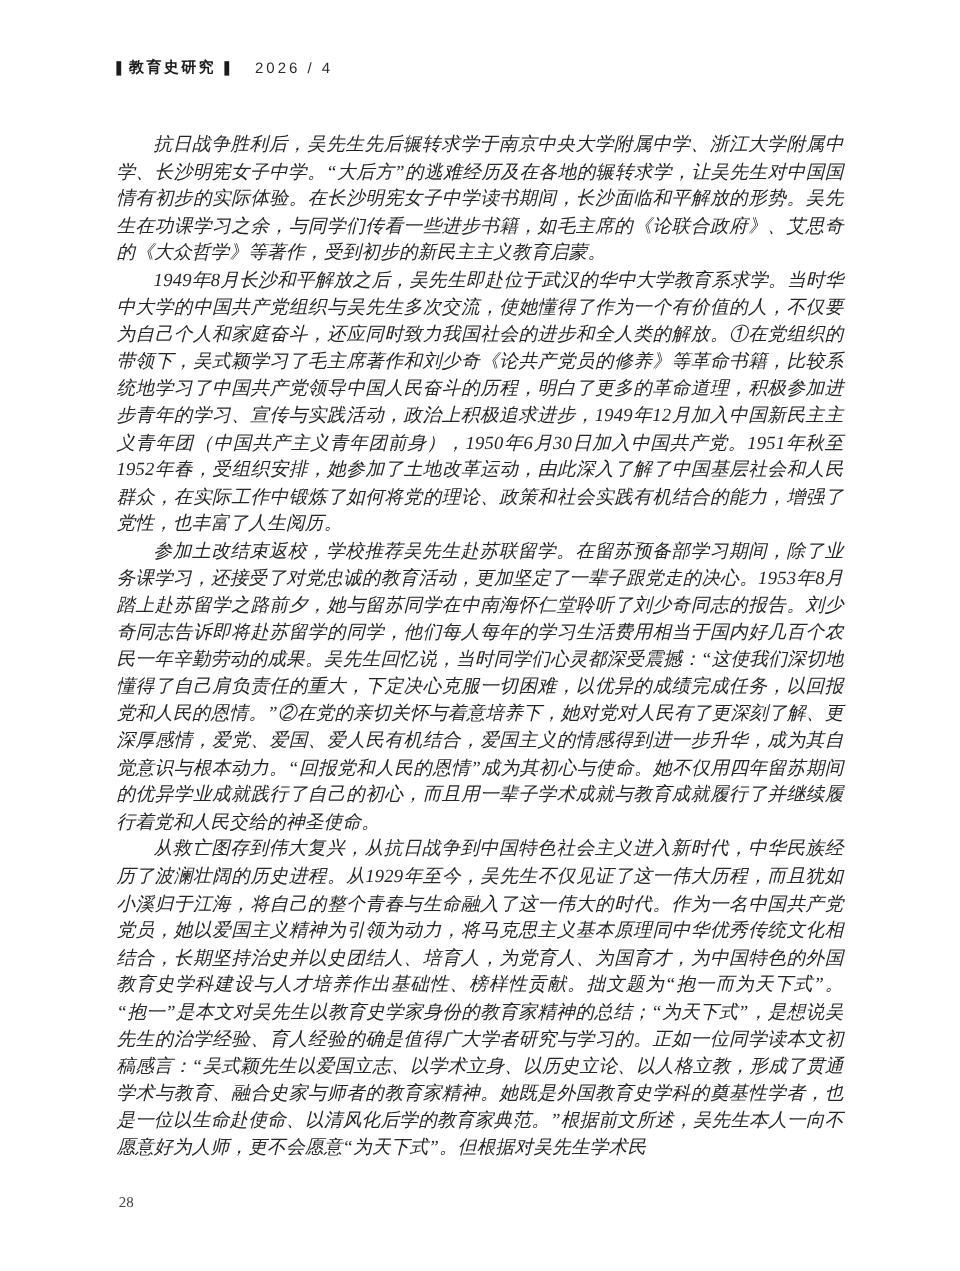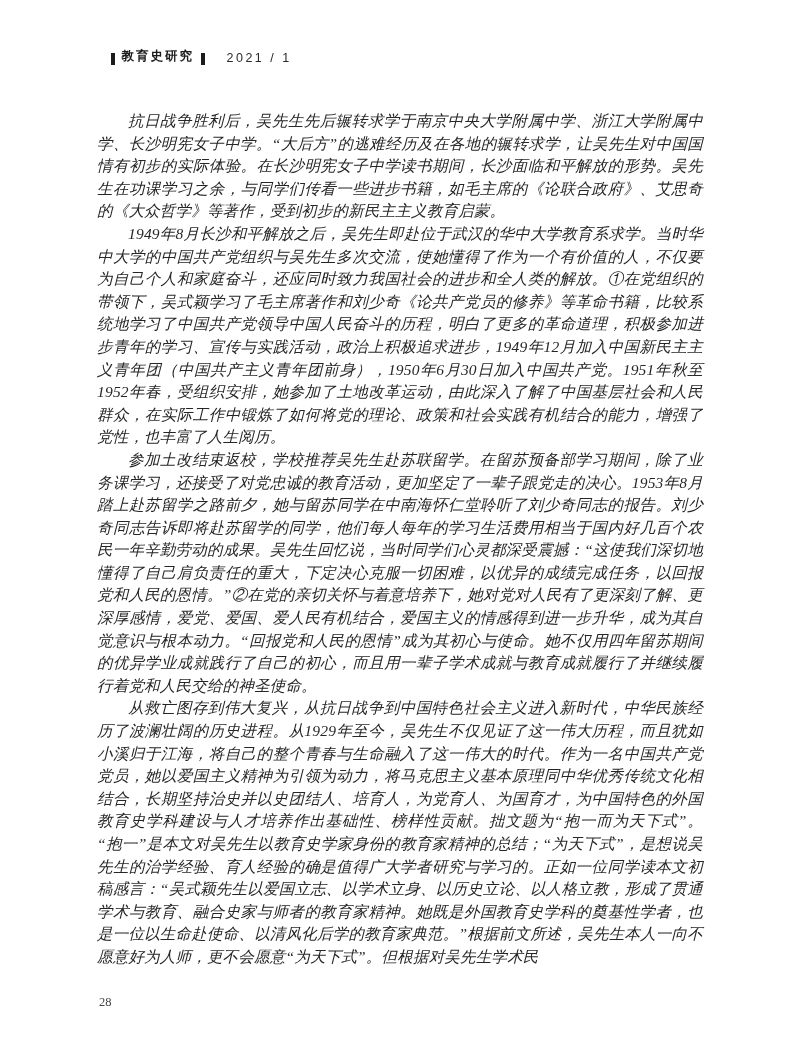--- a/index.html
+++ b/index.html
@@ -15,25 +15,24 @@
     overflow: hidden;
     font-family: "Liberation Serif", "DejaVu Serif", serif;
     color: #262626;
   }
   
   .running-head {
     position: absolute;
     left: 97px;
     top: 48px;
     display: flex;
-    align-items: flex-end;
+    align-items: center;
     font-family: "Liberation Sans", "DejaVu Sans", sans-serif;
     font-size: 12.5px;
     color: #1c1c1c;
-    margin-left: 14px;
   }
   .head-bar {
     display: inline-block;
     width: 3.5px;
     height: 12px;
     background: #1c1c1c;
   }
   .journal-name {
     font-weight: bold;
     letter-spacing: 2px;
@@ -94,21 +93,21 @@
 </style>
 </head>
 <body>
 
 <div class="page">
 
   <div class="running-head">
     <span class="head-bar"></span>
     <span class="journal-name">教育史研究</span>
     <span class="head-bar"></span>
-    <span class="issue-no">2021 / 1</span>
+    <span class="issue-no">2026 / 4</span>
   </div>
 
   <div class="article-body">
     <p>抗日战争胜利后，吴先生先后辗转求学于南京中央大学附属中学、浙江大学附属中学、长沙明宪女子中学。“大后方”的逃难经历及在各地的辗转求学，让吴先生对中国国情有初步的实际体验。在长沙明宪女子中学读书期间，长沙面临和平解放的形势。吴先生在功课学习之余，与同学们传看一些进步书籍，如毛主席的《论联合政府》、艾思奇的《大众哲学》等著作，受到初步的新民主主义教育启蒙。</p>
     <p>1949年8月长沙和平解放之后，吴先生即赴位于武汉的华中大学教育系求学。当时华中大学的中国共产党组织与吴先生多次交流，使她懂得了作为一个有价值的人，不仅要为自己个人和家庭奋斗，还应同时致力我国社会的进步和全人类的解放。①在党组织的带领下，吴式颖学习了毛主席著作和刘少奇《论共产党员的修养》等革命书籍，比较系统地学习了中国共产党领导中国人民奋斗的历程，明白了更多的革命道理，积极参加进步青年的学习、宣传与实践活动，政治上积极追求进步，1949年12月加入中国新民主主义青年团（中国共产主义青年团前身），1950年6月30日加入中国共产党。1951年秋至1952年春，受组织安排，她参加了土地改革运动，由此深入了解了中国基层社会和人民群众，在实际工作中锻炼了如何将党的理论、政策和社会实践有机结合的能力，增强了党性，也丰富了人生阅历。</p>
     <p>参加土改结束返校，学校推荐吴先生赴苏联留学。在留苏预备部学习期间，除了业务课学习，还接受了对党忠诚的教育活动，更加坚定了一辈子跟党走的决心。1953年8月踏上赴苏留学之路前夕，她与留苏同学在中南海怀仁堂聆听了刘少奇同志的报告。刘少奇同志告诉即将赴苏留学的同学，他们每人每年的学习生活费用相当于国内好几百个农民一年辛勤劳动的成果。吴先生回忆说，当时同学们心灵都深受震撼：“这使我们深切地懂得了自己肩负责任的重大，下定决心克服一切困难，以优异的成绩完成任务，以回报党和人民的恩情。”②在党的亲切关怀与着意培养下，她对党对人民有了更深刻了解、更深厚感情，爱党、爱国、爱人民有机结合，爱国主义的情感得到进一步升华，成为其自觉意识与根本动力。“回报党和人民的恩情”成为其初心与使命。她不仅用四年留苏期间的优异学业成就践行了自己的初心，而且用一辈子学术成就与教育成就履行了并继续履行着党和人民交给的神圣使命。</p>
     <p>从救亡图存到伟大复兴，从抗日战争到中国特色社会主义进入新时代，中华民族经历了波澜壮阔的历史进程。从1929年至今，吴先生不仅见证了这一伟大历程，而且犹如小溪归于江海，将自己的整个青春与生命融入了这一伟大的时代。作为一名中国共产党党员，她以爱国主义精神为引领为动力，将马克思主义基本原理同中华优秀传统文化相结合，长期坚持治史并以史团结人、培育人，为党育人、为国育才，为中国特色的外国教育史学科建设与人才培养作出基础性、榜样性贡献。拙文题为“抱一而为天下式”。“抱一”是本文对吴先生以教育史学家身份的教育家精神的总结；“为天下式”，是想说吴先生的治学经验、育人经验的确是值得广大学者研究与学习的。正如一位同学读本文初稿感言：“吴式颖先生以爱国立志、以学术立身、以历史立论、以人格立教，形成了贯通学术与教育、融合史家与师者的教育家精神。她既是外国教育史学科的奠基性学者，也是一位以生命赴使命、以清风化后学的教育家典范。”根据前文所述，吴先生本人一向不愿意好为人师，更不会愿意“为天下式”。但根据对吴先生学术民</p>
   </div>
 
 

